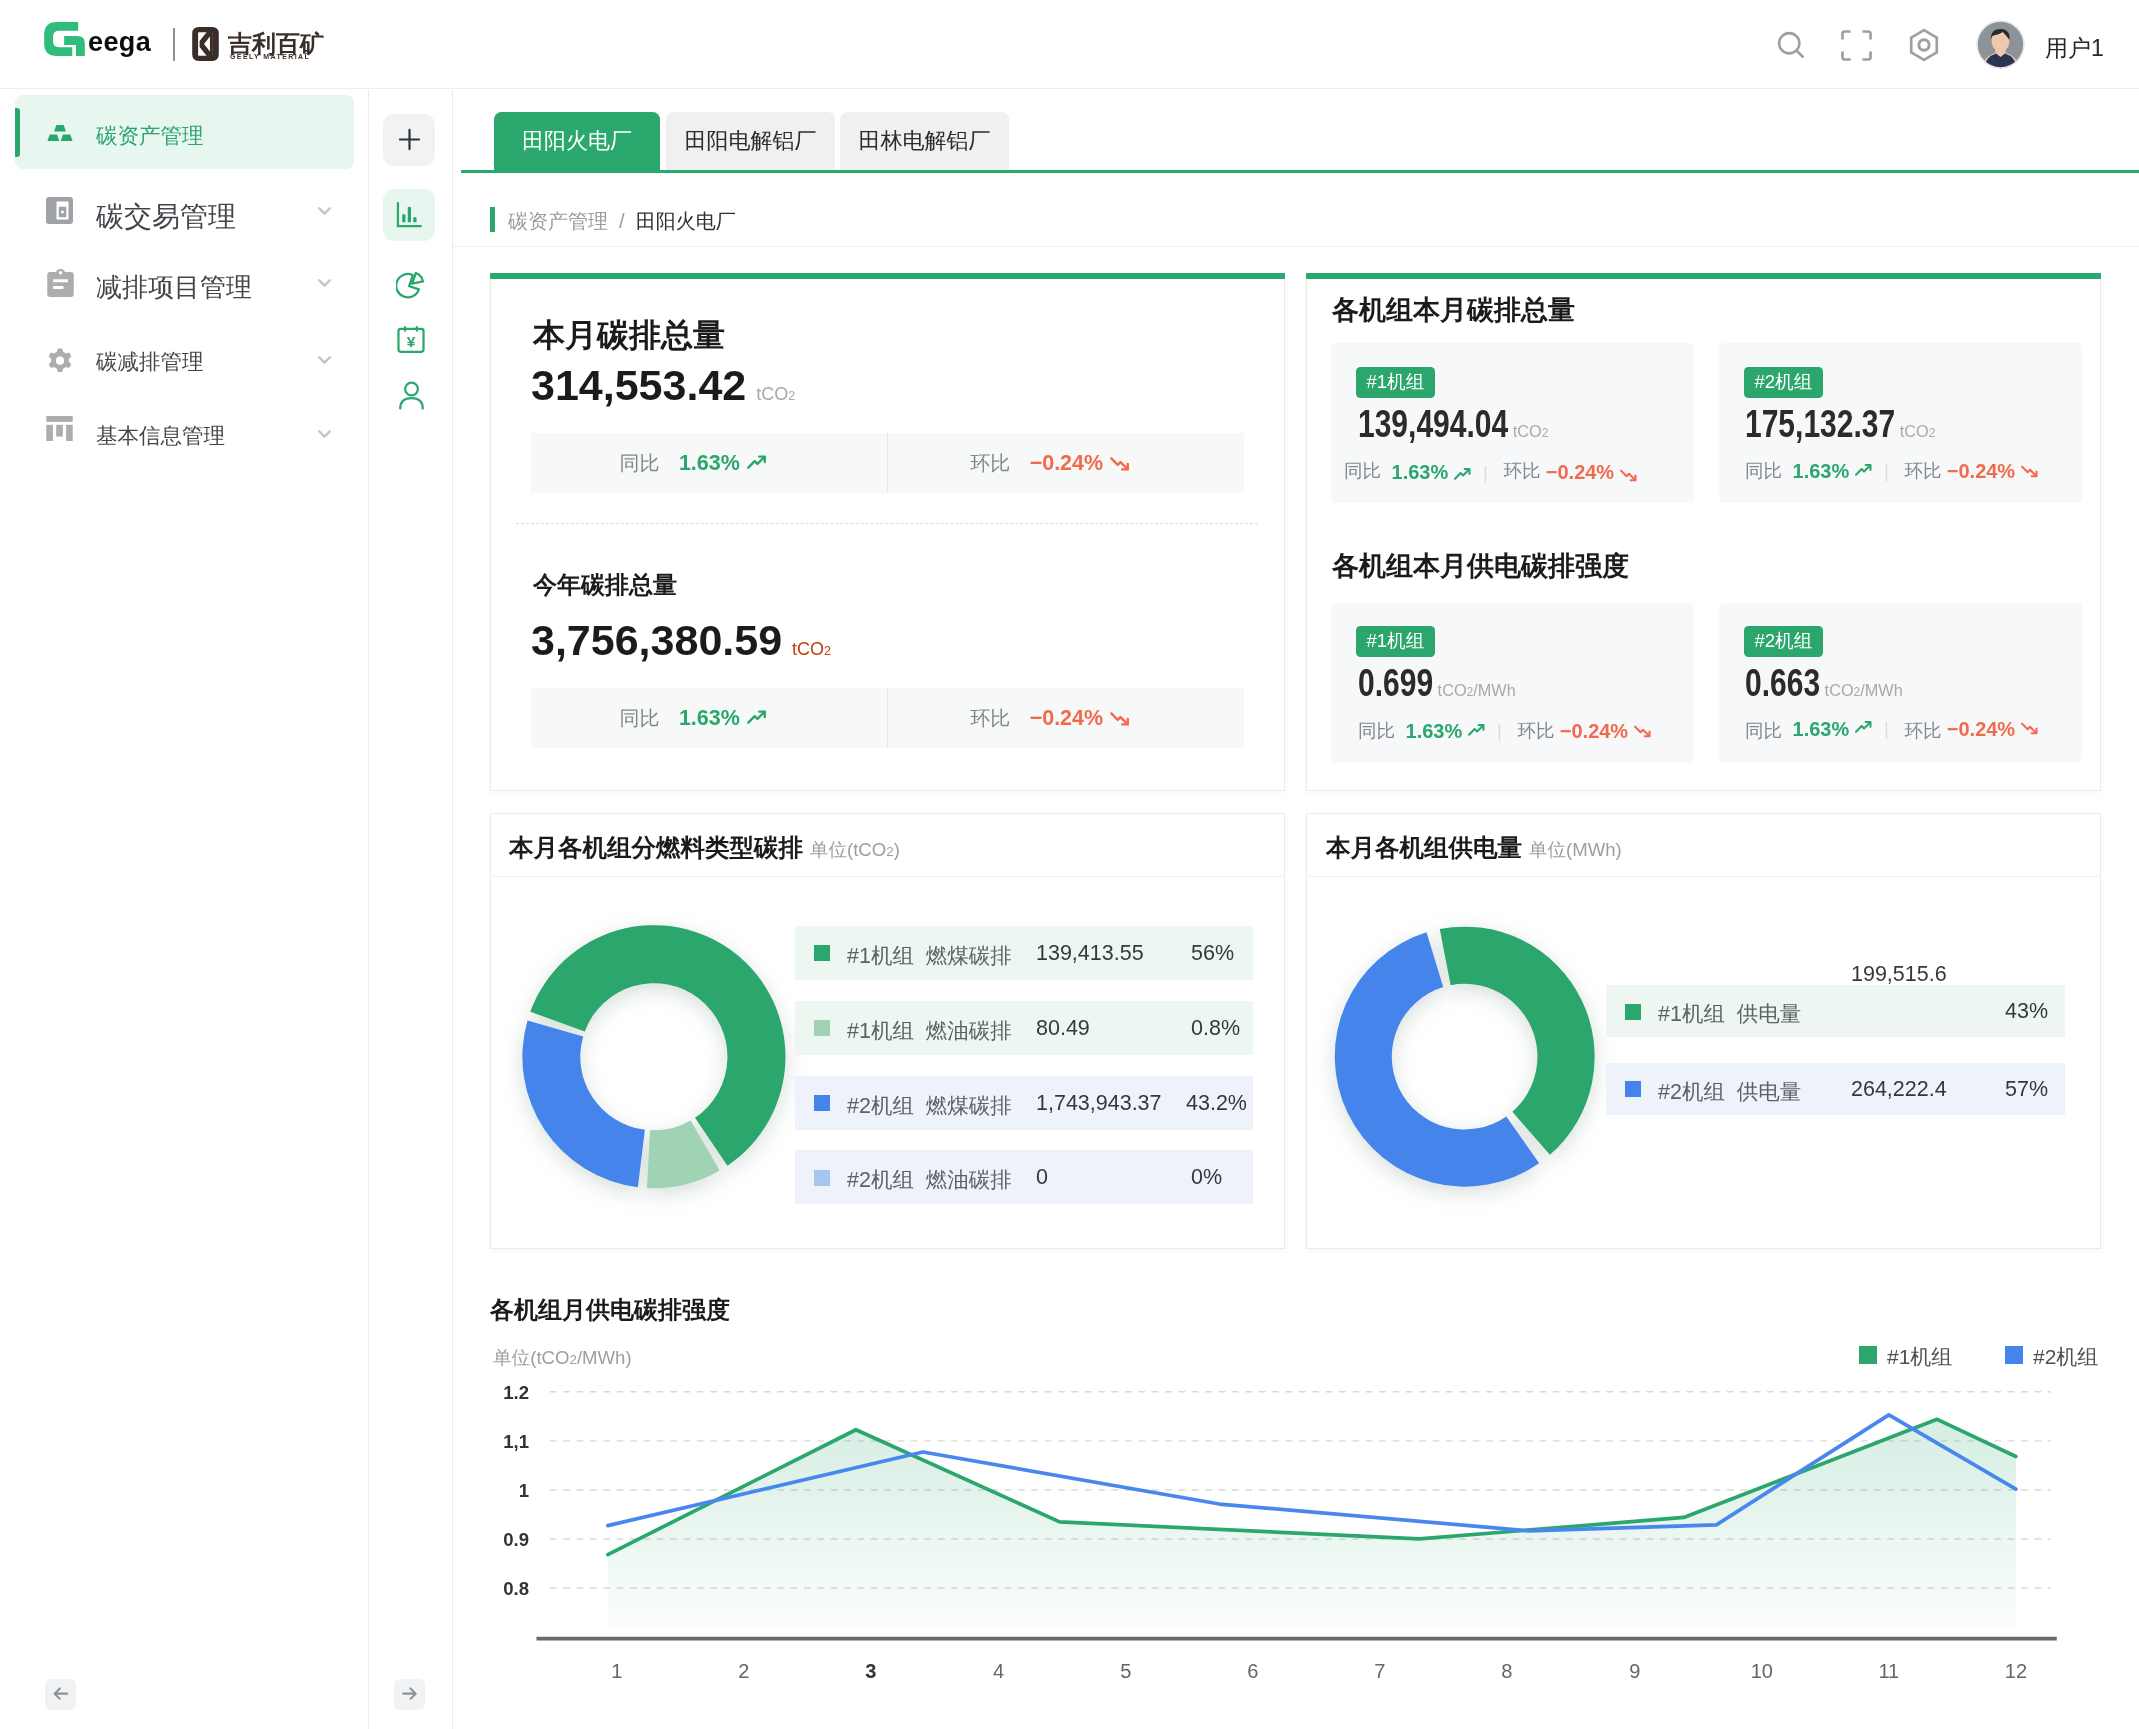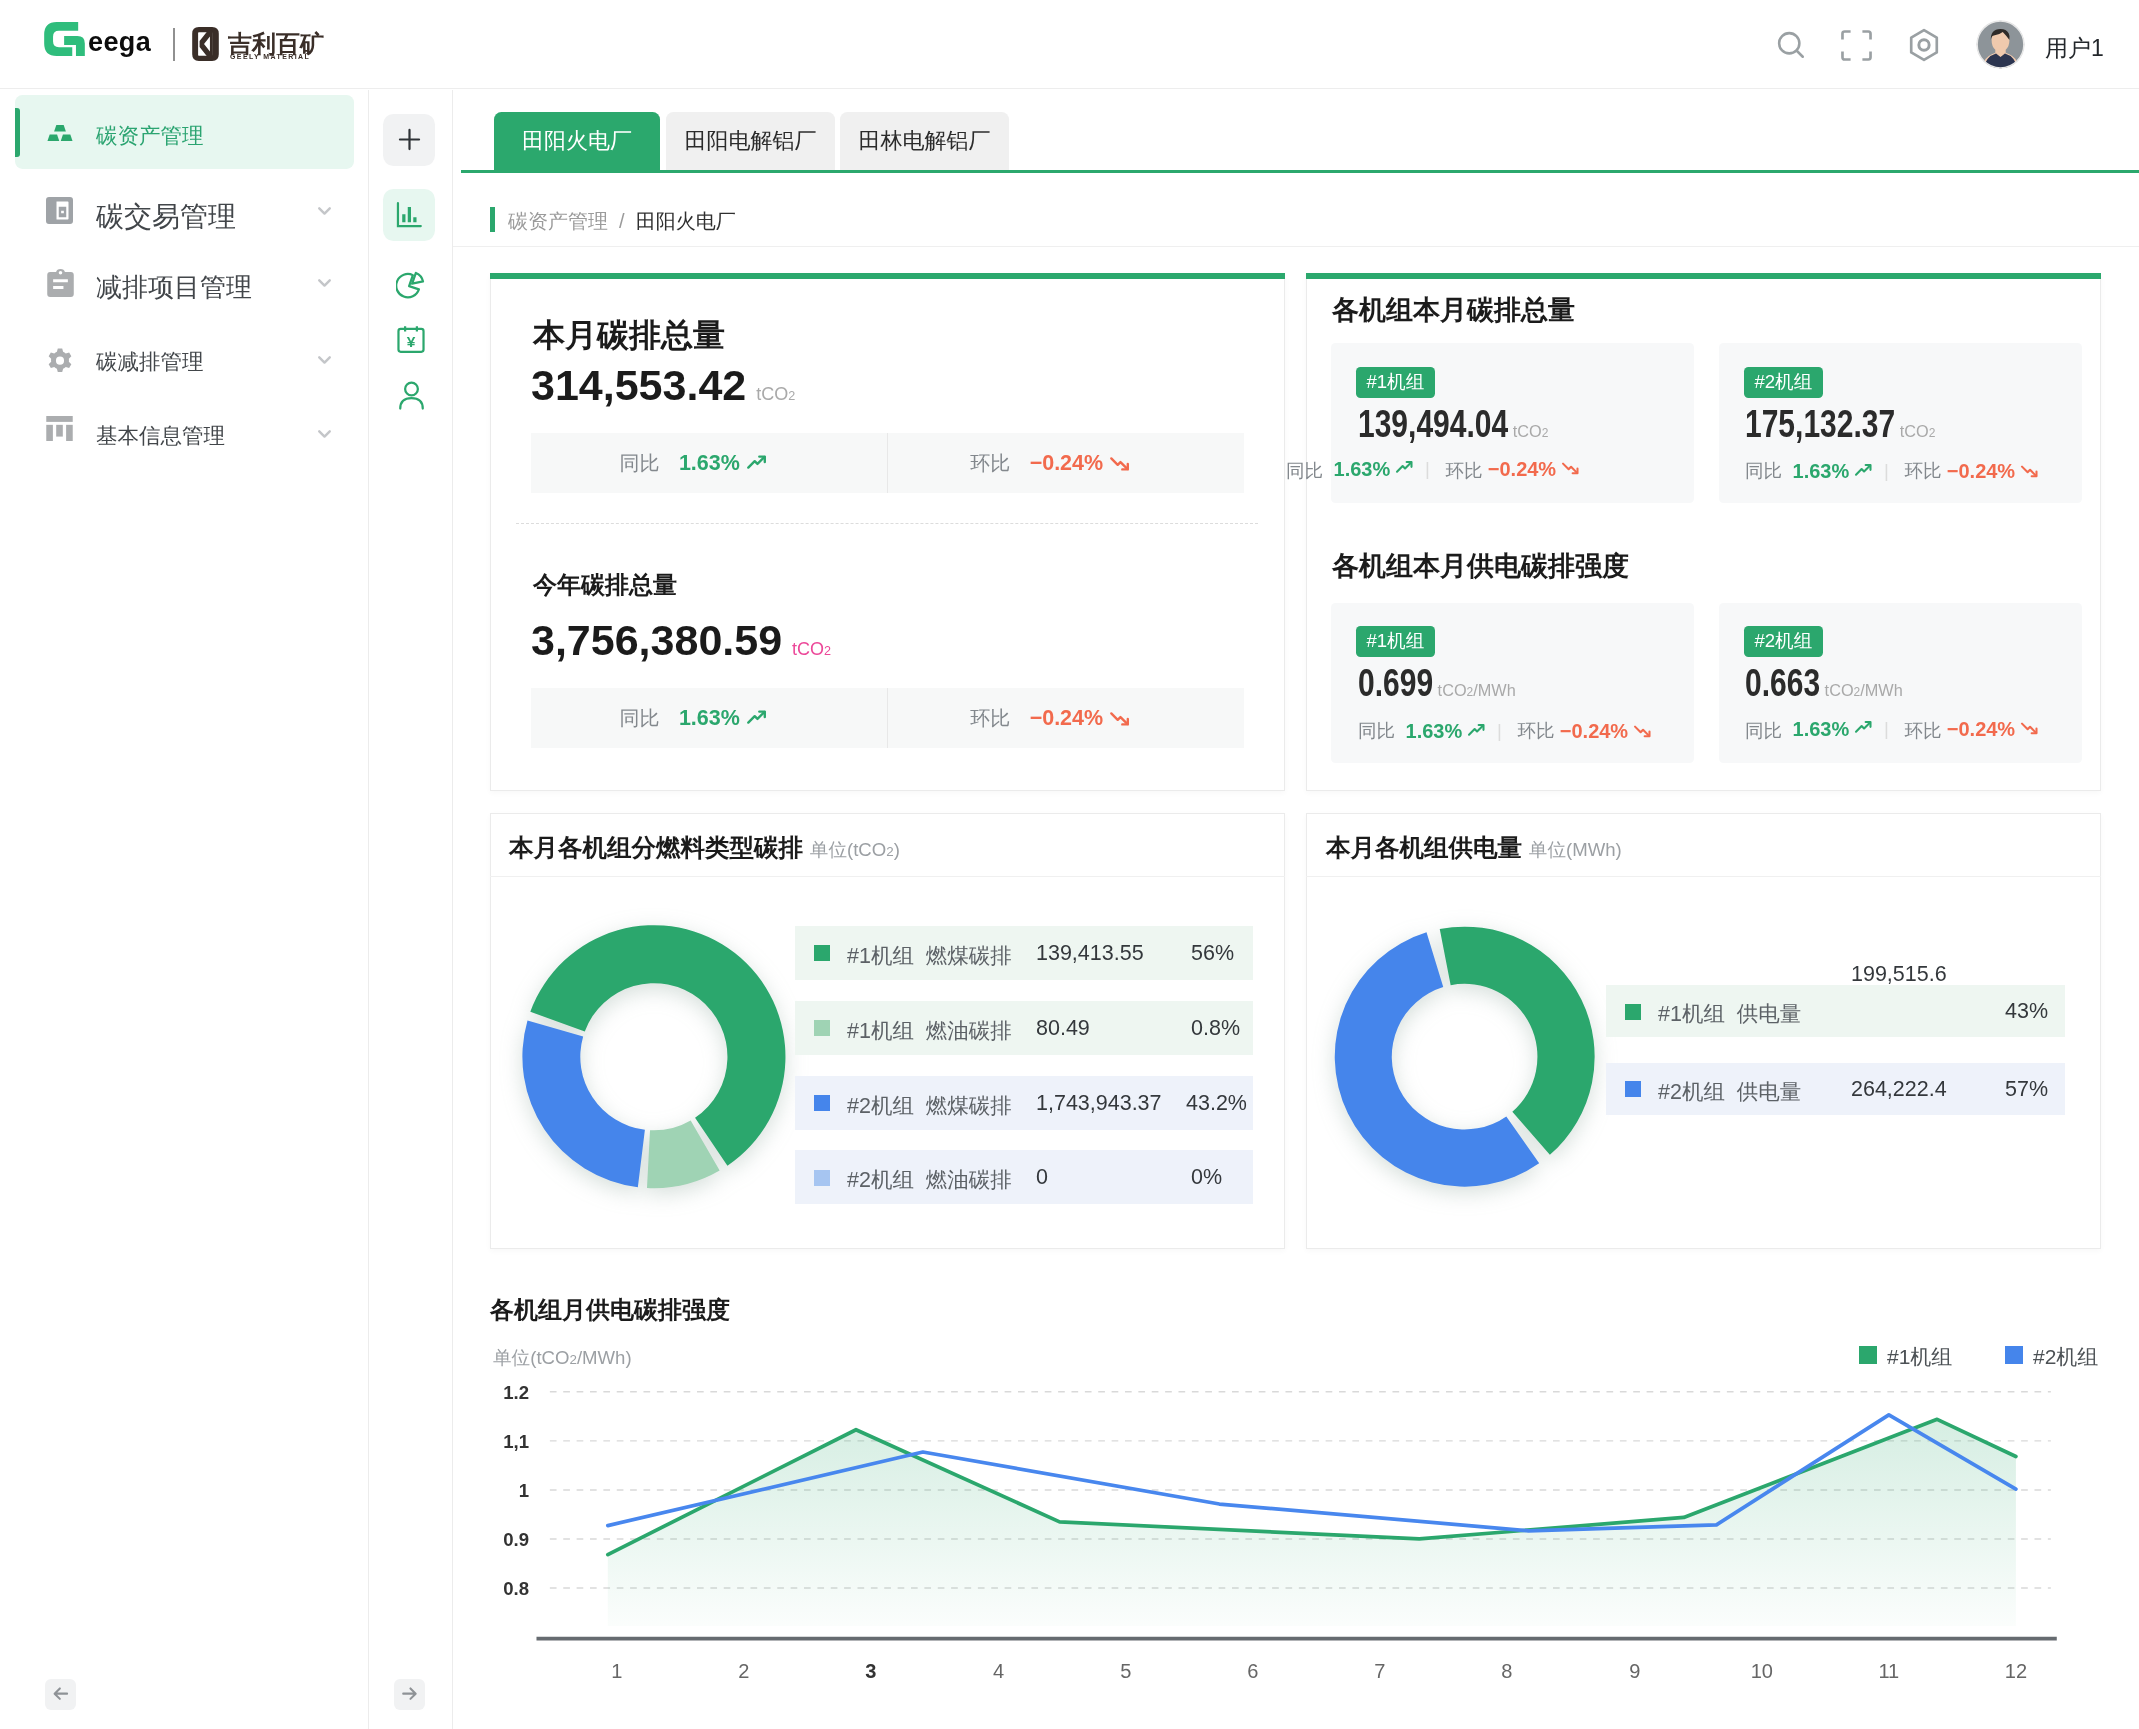--- a/index.html
+++ b/index.html
@@ -164,21 +164,21 @@
       <span style="color:#F26A4D;font-size:21.5px;font-weight:bold">−0.24%</span>
       <span style="width:6px"></span>
       <svg width="22" height="22" viewBox="0 0 24 24" style="vertical-align:-3.7px">
         <path d="M2.5 7 9.5 14 12.5 11 20 18.5" fill="none" stroke="#F26A4D" stroke-width="2.6" stroke-linecap="round" stroke-linejoin="round"></path>
         <path d="M14.5 19 H20.5 V13" fill="none" stroke="#F26A4D" stroke-width="2.6" stroke-linecap="round" stroke-linejoin="round"></path>
       </svg>
     </div>
   </div>
 <div class="abs" style="left:516px;top:523px;width:742px;height:0;border-top:1.5px dashed #dcdcdc"></div>
 <div class="abs" style="left:533px;top:569px;font-size:24px;font-weight:bold;color:#1b1b1b">今年碳排总量</div>
-<div class="abs" style="left:531px;top:616px;font-size:43px;font-weight:bold;color:#1b1b1b">3,756,380.59<span style="font-size:18px;font-weight:normal;color:#ec4899">&nbsp;&nbsp;tCO<span style="font-size:12.6px">2</span></span></div>
+<div class="abs" style="left:531px;top:616px;font-size:43px;font-weight:bold;color:#1b1b1b">3,756,380.59<span style="font-size:18px;font-weight:normal;color:#c2410c">&nbsp;&nbsp;tCO<span style="font-size:12.6px">2</span></span></div>
 <div class="abs" style="left:531px;top:688px;width:713px;height:60px;background:#f7f8f8;display:flex">
 <div style="width:357px;display:flex;align-items:center;justify-content:center;border-right:0.7px solid #e8e8e8;padding-right:30px">
       <span style="color:#83888d;font-size:20px">同比</span>
       <span style="width:19.3px"></span>
       <span style="color:#2BA76D;font-size:21.5px;font-weight:bold">1.63%</span>
       <span style="width:6px"></span>
       <svg width="22" height="22" viewBox="0 0 24 24" style="vertical-align:-3.7px">
         <path d="M2.5 17 9.5 10 12.5 13 20 5.5" fill="none" stroke="#2BA76D" stroke-width="2.6" stroke-linecap="round" stroke-linejoin="round"></path>
         <path d="M14.5 5 H20.5 V11" fill="none" stroke="#2BA76D" stroke-width="2.6" stroke-linecap="round" stroke-linejoin="round"></path>
       </svg>
@@ -193,21 +193,21 @@
         <path d="M14.5 19 H20.5 V13" fill="none" stroke="#F26A4D" stroke-width="2.6" stroke-linecap="round" stroke-linejoin="round"></path>
       </svg>
     </div>
   </div>
 <div class="abs" style="left:1306px;top:273px;width:795px;height:518px;border:0.7px solid #ebebeb;border-top:none;box-shadow:0 1.5px 6px rgba(0,0,0,0.03)"></div>
 <div class="abs" style="left:1306px;top:273px;width:795px;height:6px;background:#2BA86D"></div>
 <div class="abs" style="left:1332px;top:292px;font-size:27px;font-weight:bold;color:#1b1b1b">各机组本月碳排总量</div>
 <div class="abs" style="left:1331px;top:343px;width:363px;height:160px;background:#f7f8f9;border-radius:4.5px"></div>
 <div class="abs" style="left:1356px;top:367px;height:30.5px;background:#2BA76D;border-radius:4.5px;color:#fff;font-size:18.6px;display:flex;align-items:center;padding:0 10.4px">#1机组</div>
 <div class="abs" style="left:1358px;top:410px;font-size:30px;font-weight:bold;color:#2b2b2b"><span class="sy">139,494.04</span><span style="font-size:16.3px;font-weight:normal;color:#a9a9a9">&nbsp;tCO<span style="font-size:12px">2</span></span></div>
-<div class="abs" style="left:1286px;top:458px;font-size:18.6px;color:#83888d;display:flex;align-items:flex-start">同比&nbsp;&nbsp;<span style="color:#2BA76D;font-size:20px;font-weight:bold">1.63%</span>&nbsp;<svg width="19.3" height="19.3" viewBox="0 0 24 24" style="vertical-align:-3.7px">
+<div class="abs" style="left:1344px;top:458px;font-size:18.6px;color:#83888d;display:flex;align-items:flex-end">同比&nbsp;&nbsp;<span style="color:#2BA76D;font-size:20px;font-weight:bold">1.63%</span>&nbsp;<svg width="19.3" height="19.3" viewBox="0 0 24 24" style="vertical-align:-3.7px">
       <path d="M2.5 17 9.5 10 12.5 13 20 5.5" fill="none" stroke="#2BA76D" stroke-width="2.6" stroke-linecap="round" stroke-linejoin="round"></path>
       <path d="M14.5 5 H20.5 V11" fill="none" stroke="#2BA76D" stroke-width="2.6" stroke-linecap="round" stroke-linejoin="round"></path>
     </svg>&nbsp;&nbsp;<span style="color:#dcdcdc">|</span>&nbsp;&nbsp;&nbsp;环比&nbsp;<span style="color:#F26A4D;font-size:20px;font-weight:bold">−0.24%</span>&nbsp;<svg width="19.3" height="19.3" viewBox="0 0 24 24" style="vertical-align:-3.7px">
       <path d="M2.5 7 9.5 14 12.5 11 20 18.5" fill="none" stroke="#F26A4D" stroke-width="2.6" stroke-linecap="round" stroke-linejoin="round"></path>
       <path d="M14.5 19 H20.5 V13" fill="none" stroke="#F26A4D" stroke-width="2.6" stroke-linecap="round" stroke-linejoin="round"></path>
     </svg></div>
 <div class="abs" style="left:1719px;top:343px;width:363px;height:160px;background:#f7f8f9;border-radius:4.5px"></div>
 <div class="abs" style="left:1744px;top:367px;height:30.5px;background:#2BA76D;border-radius:4.5px;color:#fff;font-size:18.6px;display:flex;align-items:center;padding:0 10.4px">#2机组</div>
 <div class="abs" style="left:1745px;top:410px;font-size:30px;font-weight:bold;color:#2b2b2b"><span class="sy">175,132.37</span><span style="font-size:16.3px;font-weight:normal;color:#a9a9a9">&nbsp;tCO<span style="font-size:12px">2</span></span></div>
 <div class="abs" style="left:1745px;top:458px;font-size:18.6px;color:#83888d;display:flex;align-items:center">同比&nbsp;&nbsp;<span style="color:#2BA76D;font-size:20px;font-weight:bold">1.63%</span>&nbsp;<svg width="19.3" height="19.3" viewBox="0 0 24 24" style="vertical-align:-3.7px">

